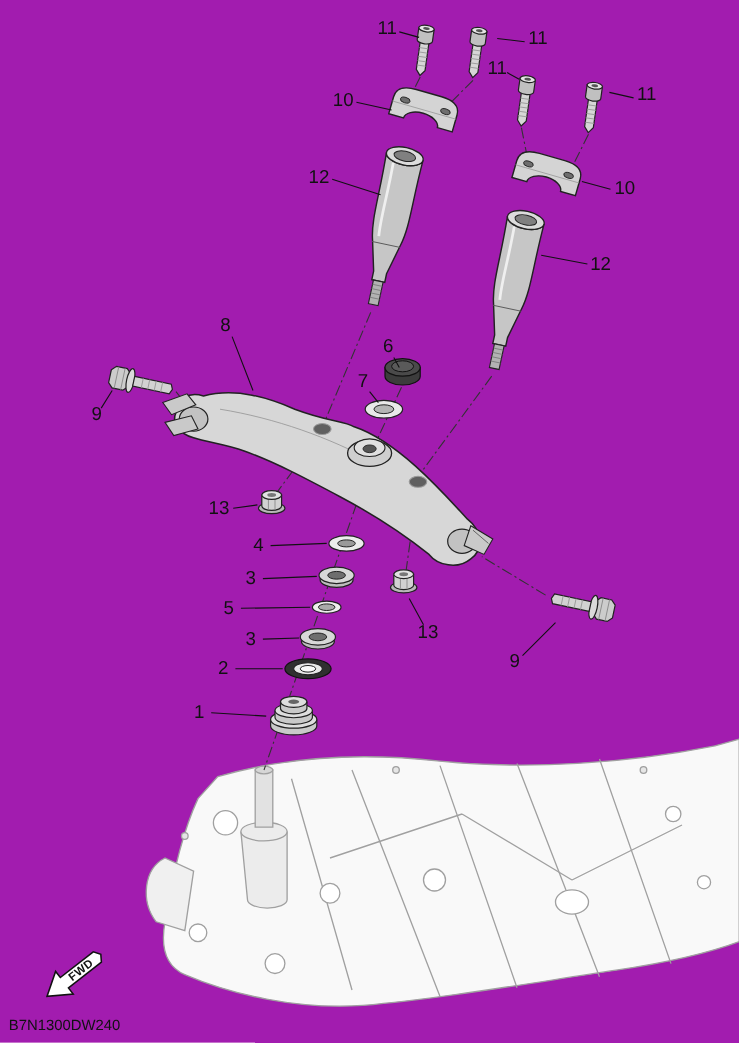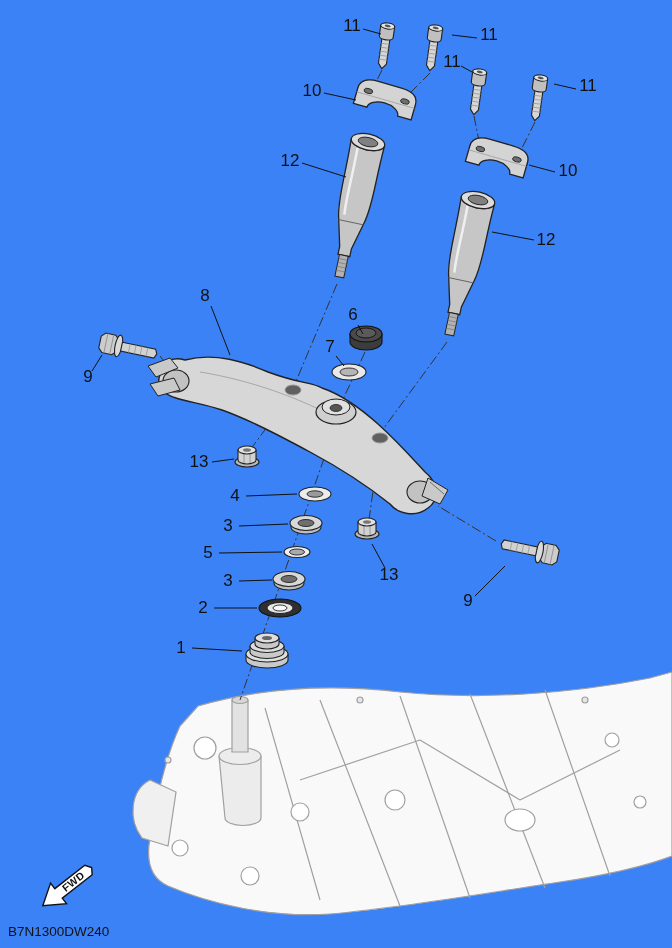--- a/index.html
+++ b/index.html
@@ -1,16 +1,16 @@
 <!DOCTYPE html>
 <html><head>
 <meta charset="utf-8">
 <style>
   html,body{margin:0;padding:0;background:#ffffff;}
-  .stage{position:relative;width:672px;height:948px;background:#3b82f6;overflow:hidden;}
+  .stage{position:relative;width:672px;height:948px;background:#a21caf;overflow:hidden;}
   svg{font-family:"Liberation Sans", sans-serif;}
   .callout{font-size:17px;fill:#111111;}
   .code-text{font-size:13.5px;fill:#111111;}
   .fwd-text{font-size:10.5px;font-weight:bold;fill:#111111;letter-spacing:.5px;}
 </style>
 </head>
 <body>
 
 <div class="stage">
 <svg width="672" height="948" viewBox="0 0 672 948">

